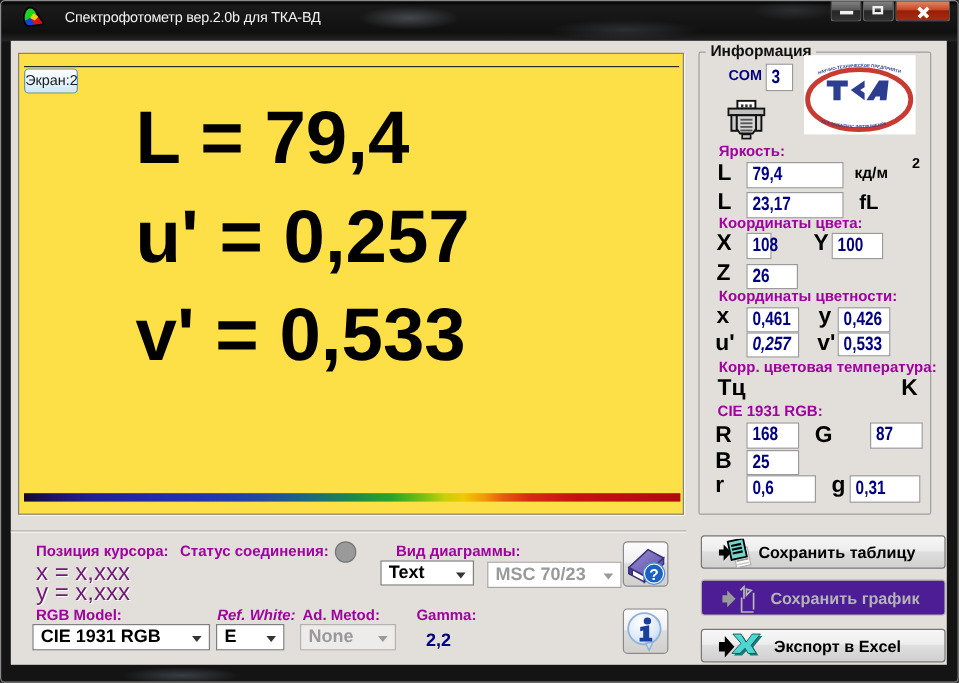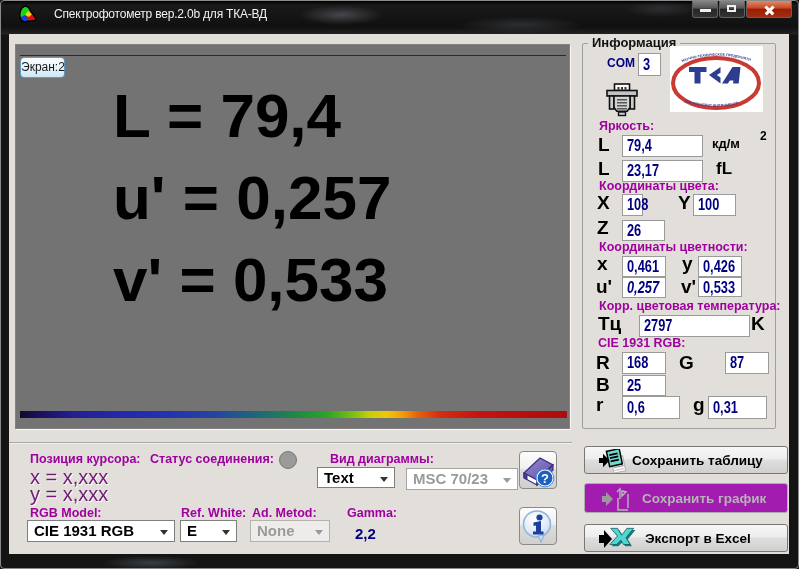--- a/index.html
+++ b/index.html
@@ -24,21 +24,21 @@
   #btnmin { left:692px; width:26px;
     background:linear-gradient(#848484 0%, #575757 45%, #262626 50%, #323232 100%); }
   #btnmax { left:719px; width:26px;
     background:linear-gradient(#848484 0%, #575757 45%, #262626 50%, #323232 100%); }
   #btnclose { left:746px; width:46px;
     background:linear-gradient(#e08a68 0%, #c74724 45%, #9a1e06 50%, #a52c10 100%); }
   .glyph { position:absolute; color:#f5f5f5; }
   
   #client { left:9px; top:34px; width:780px; height:520px; background:#e2dfda; }
   
-  #panel { left:6px; top:10px; width:555px; height:385px; background:#737373;
+  #panel { left:6px; top:10px; width:555px; height:385px; background:#fde047;
     border:1px solid #828282; box-shadow:1px 1px 0 #f8f7f5; }
   #topline { left:4px; top:10px; width:546px; height:1px; background:#2a2a2a; }
   #tab { left:4px; top:12px; width:45px; height:21px; border:1px solid #5f9cc5;
     border-radius:4px; background:linear-gradient(#fcfdfe, #e4f2fa 60%, #cfe8f5);
     font-size:12px; color:#1a1a1a; text-align:center; line-height:19px; }
   .bigline { left:97px; font-size:62px; line-height:82px; font-weight:bold; color:#000;
     white-space:pre; }
   #spectrum { left:4px; top:366px; width:547px; height:7px;
     background:linear-gradient(to right,
       #14082e 0%, #1e1060 4%, #232090 10%, #2428a8 18%, #2334b0 28%,
@@ -68,21 +68,21 @@
   .combo.dis .arr { border-top-color:#9a9a9a; }
   .combo.dis2 { color:#9a9a9a; background:#eeeceb; border-color:#b5b2ae; }
   .combo.dis2 .arr { border-top-color:#9a9a9a; }
   .sqbtn { position:absolute; width:38px; height:38px;
     border:1px solid #8a8a8a; border-radius:4px;
     background:linear-gradient(#fdfdfd, #f0f0f0 45%, #dcdcdc 50%, #d2d0cc 100%); }
   .bigbtn { position:absolute; left:575px; width:204px; height:28px; white-space:nowrap;
     border:1px solid #777; border-radius:3px;
     background:linear-gradient(#f7f7f7, #ededed 45%, #dedede 50%, #d0d0cf 100%);
     font-size:13.5px; font-weight:bold; color:#000; }
-  .bigbtn.dis { background:#a21caf; border-color:#aeaeae; color:#b4b4b4;padding-left:40px; }
+  .bigbtn.dis { background:#4c1d95; border-color:#aeaeae; color:#b4b4b4;padding-left:40px; }
   .btxt { position:absolute; left:47px; top:6px; }
 </style>
 </head>
 <body>
 <div class="abs" id="frame"></div>
 
 <div class="abs" id="titleicon">
   <svg width="20" height="18" viewBox="0 0 20 18">
     <defs>
       <clipPath id="cieclip">
@@ -181,21 +181,20 @@
   <div class="abs field" style="left:613px;top:222px;width:44px;height:21px;line-height:19px;"><span>0,461</span></div>
   <div class="abs blabel" style="left:673px;top:219px;">y</div>
   <div class="abs field" style="left:689px;top:222px;width:44px;height:21px;line-height:19px;"><span>0,426</span></div>
   <div class="abs blabel" style="left:587px;top:242px;">u'</div>
   <div class="abs field" style="left:613px;top:243px;width:44px;height:21px;line-height:19px;font-style:italic;"><span>0,257</span></div>
   <div class="abs blabel" style="left:672px;top:242px;">v'</div>
   <div class="abs field" style="left:689px;top:243px;width:44px;height:20px;line-height:19px;"><span>0,533</span></div>
 
   <div class="abs plabel" style="left:590px;top:265px;">Корр. цветовая температура:</div>
   <div class="abs blabel" style="left:589px;top:279px;">Тц</div>
-  <div class="abs field" style="left:630px;top:281px;width:111px;height:22px;line-height:20px;"><span>2797</span></div>
   <div class="abs blabel" style="left:742px;top:279px;">K</div>
 
   <div class="abs plabel" style="left:589px;top:302px;">CIE 1931 RGB:</div>
   <div class="abs blabel" style="left:587px;top:318px;">R</div>
   <div class="abs field" style="left:613px;top:318px;width:44px;height:22px;line-height:20px;"><span>168</span></div>
   <div class="abs blabel" style="left:670px;top:318px;">G</div>
   <div class="abs field" style="left:684px;top:318px;width:44px;height:22px;line-height:20px;margin-left:32px;"><span>87</span></div>
   <div class="abs blabel" style="left:587px;top:340px;">B</div>
   <div class="abs field" style="left:613px;top:341px;width:44px;height:21px;line-height:19px;"><span>25</span></div>
   <div class="abs blabel" style="left:587px;top:360px;">r</div>
@@ -226,21 +225,21 @@
       <path d="M17,28 L33,13 L33,18 L17,33 Z" fill="#6a5ab5" stroke="#3a2f78" stroke-width="1.2"></path>
       <path d="M4,21 L4,26 L7,27.5 L7,22.5 Z" fill="#4a3a98" stroke="#3a2f78" stroke-width="1"></path>
       <circle cx="25" cy="26" r="8.2" fill="#1d5fc2" stroke="#fff" stroke-width="1.4"></circle>
       <circle cx="25" cy="26" r="8.9" fill="none" stroke="#4a90d9" stroke-width="1"></circle>
       <text x="25" y="31" text-anchor="middle" font-size="13" font-weight="bold" fill="#fff" font-family="Liberation Sans, sans-serif">?</text>
     </svg>
   </div>
 
   <div class="abs plabel" style="left:21px;top:472px;">RGB Model:</div>
   <div class="abs combo" style="left:18px;top:486px;width:148px;height:22px;line-height:20px;">CIE 1931 RGB<span class="arr"></span></div>
-  <div class="abs plabel" style="left:172px;top:472px;">Ref. White:</div>
+  <div class="abs plabel" style="left:172px;top:472px;font-style:italic;">Ref. White:</div>
   <div class="abs combo" style="left:171px;top:486px;width:57px;height:22px;line-height:20px;">E<span class="arr"></span></div>
   <div class="abs plabel" style="left:243px;top:472px;">Ad. Metod:</div>
   <div class="abs combo dis2" style="left:241px;top:486px;width:80px;height:22px;line-height:20px;">None<span class="arr"></span></div>
   <div class="abs plabel" style="left:338px;top:472px;">Gamma:</div>
   <div class="abs" style="left:346px;top:491px;color:#000080;font-weight:bold;font-size:15px;">2,2</div>
   <div class="abs sqbtn" style="left:510px;top:473px;" id="infobtn">
     <svg width="36" height="36" viewBox="0 0 36 36" style="position:absolute;left:0;top:0;">
       <defs>
           <radialGradient id="bubg" cx="0.4" cy="0.3" r="0.9">
         <stop offset="0" stop-color="#ffffff"></stop>

